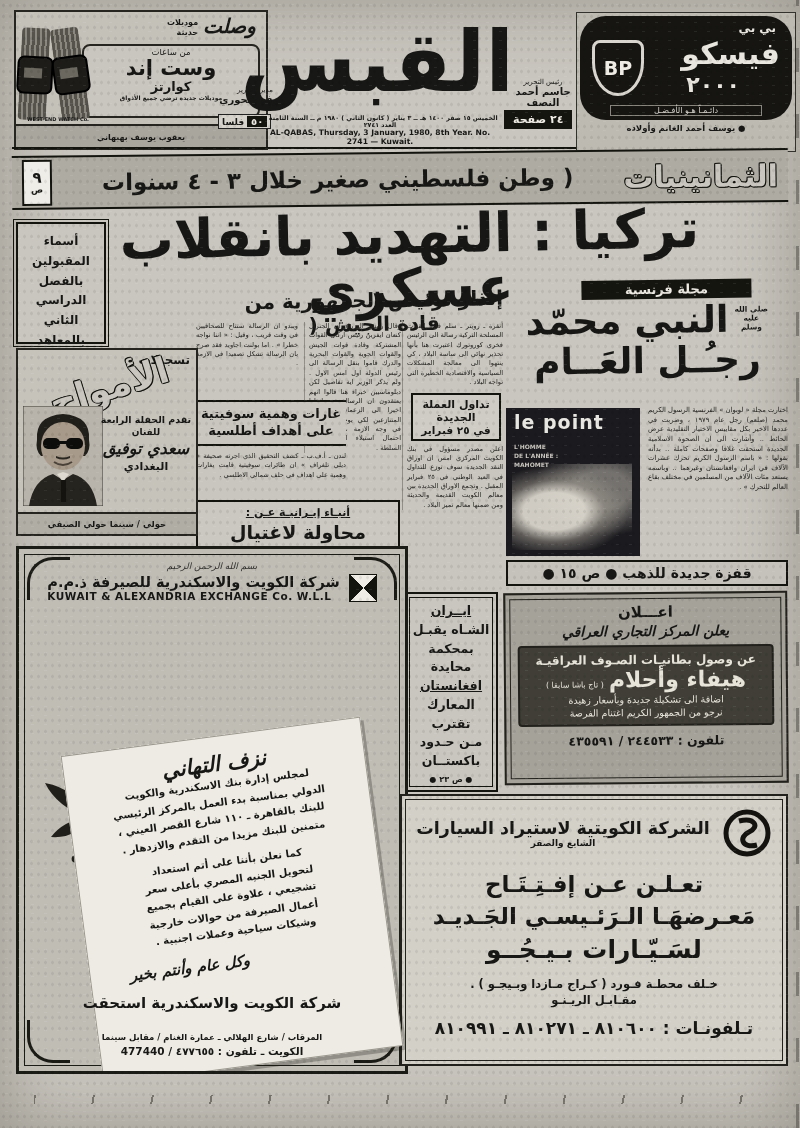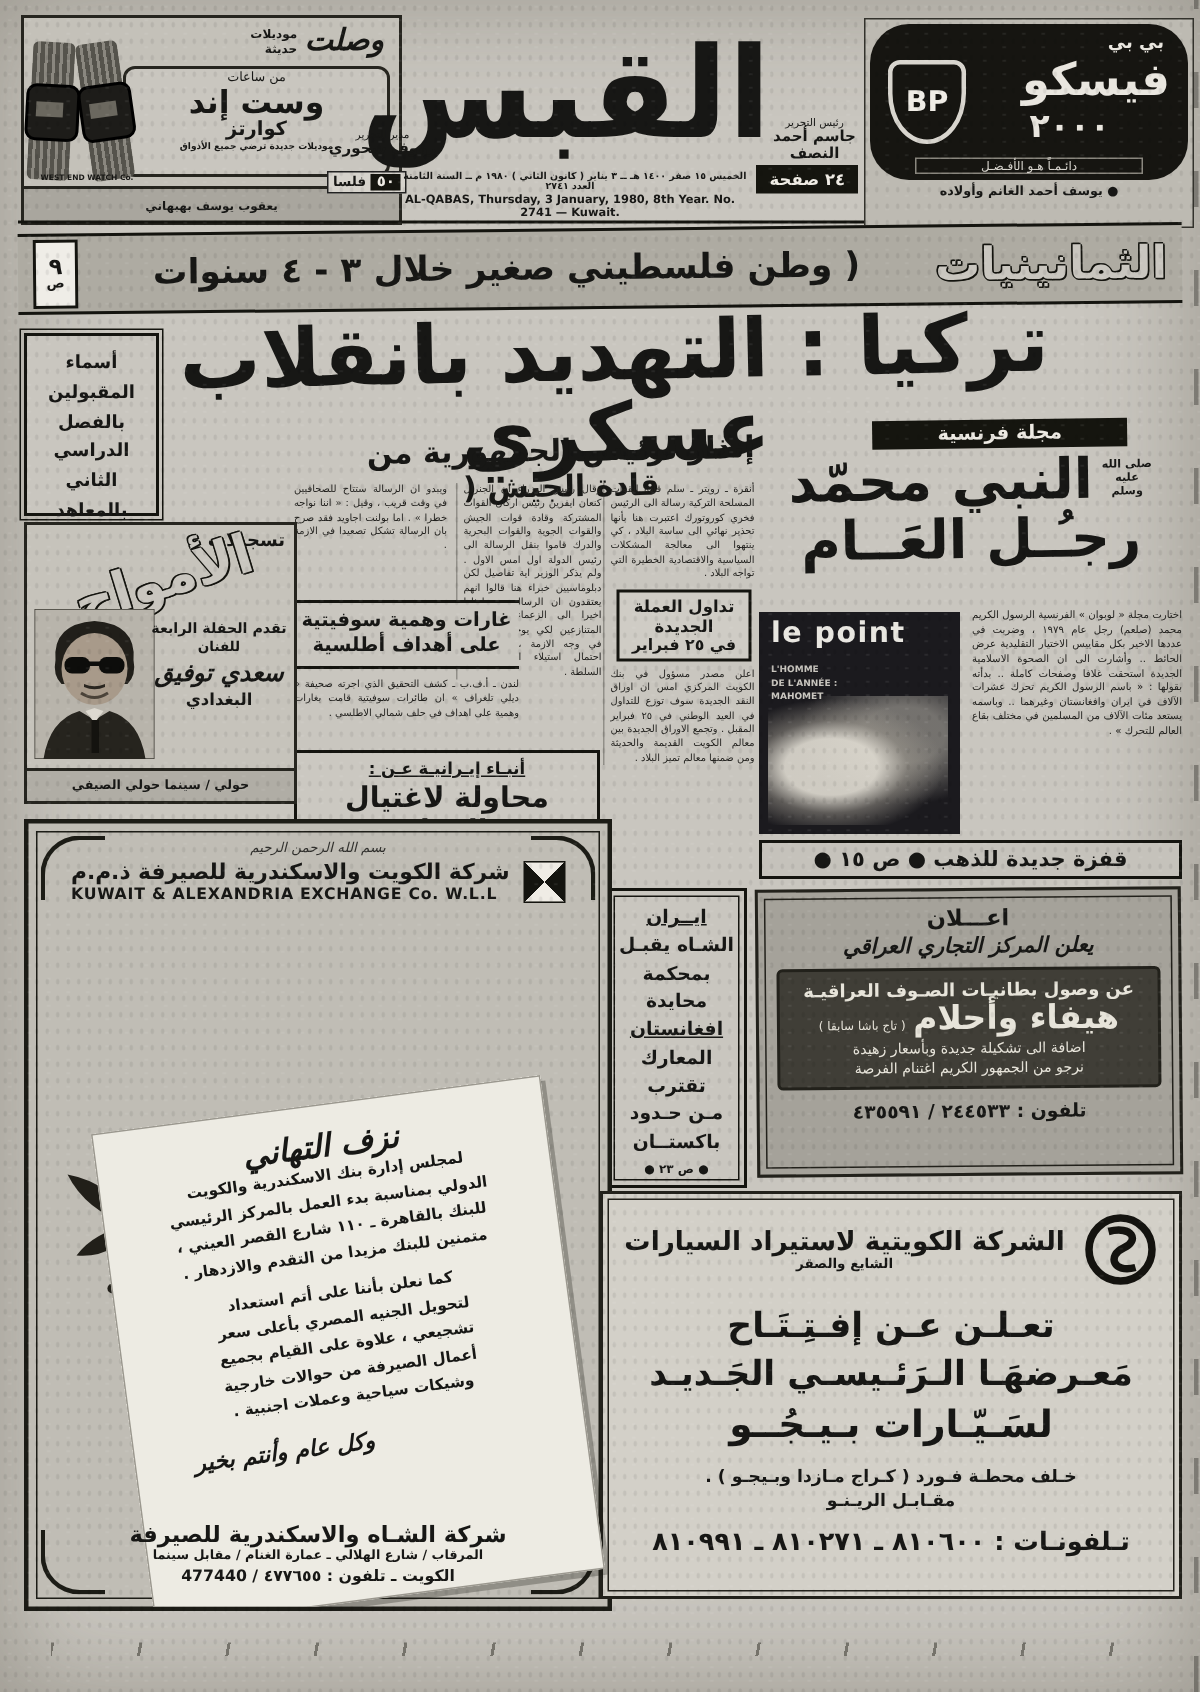--- a/index.html
+++ b/index.html
@@ -145,21 +145,21 @@
   .x-names .en{font-size:10.5px;font-weight:900;letter-spacing:.5px;}
   .x-card{position:absolute;left:62px;top:186px;width:302px;height:332px;background:#edebe3;
           transform:rotate(-7.5deg);box-shadow:3px 4px 0 rgba(20,20,15,.28),inset 0 0 0 1px #9b988f;
           padding:16px 14px;box-sizing:border-box;z-index:2;}
   .x-card .ttl{text-align:center;font-size:21px;font-weight:900;font-style:italic;}
   .x-card .cl{font-size:10.2px;line-height:1.72;text-align:center;font-weight:bold;}
   .x-card .sig{margin-top:12px;font-size:15px;font-weight:900;font-style:italic;text-align:left;padding-left:26px;}
   .x-leaf{position:absolute;left:18px;top:206px;z-index:1;}
   .x-foot{position:absolute;left:10px;right:10px;bottom:14px;text-align:center;z-index:3;}
   .x-foot .nm{font-size:15px;font-weight:900;}
-  .x-foot .ad{font-size:8.5px;font-weight:bold;margin-top:0;}
+  .x-foot .ad{font-size:8.5px;font-weight:bold;margin-top:20px;}
   .x-foot .ph{font-size:10.5px;font-weight:900;margin-top:3px;}
   
   .iq{left:504px;top:592px;width:284px;height:192px;background:#a5a29a;border:2px solid #22211b;
       box-shadow:inset 0 0 0 4px #a5a29a,inset 0 0 0 5px #22211b;text-align:center;
       padding:9px 12px;box-sizing:border-box;transform:rotate(-.5deg);}
   .iq .kick{font-size:15px;font-weight:900;letter-spacing:7px;}
   .iq .l1{font-size:14px;font-weight:bold;font-style:italic;margin-top:2px;}
   .iq-panel{margin-top:6px;background:#403e37;color:#e7e4da;border:2px solid #22211b;border-radius:4px;padding:6px 4px;}
   .iq-panel .l2{font-size:12px;font-weight:bold;}
   .iq-panel .brand{font-size:22px;font-weight:900;} .iq-panel .note{font-size:8px;}
@@ -382,21 +382,21 @@
       <div class="cl">للبنك بالقاهرة ـ ١١٠ شارع القصر العيني ،</div>
       <div class="cl">متمنين للبنك مزيدا من التقدم والازدهار .</div>
       <div class="cl" style="margin-top:8px">كما نعلن بأننا على أتم استعداد</div>
       <div class="cl">لتحويل الجنيه المصري بأعلى سعر</div>
       <div class="cl">تشجيعي ، علاوة على القيام بجميع</div>
       <div class="cl">أعمال الصيرفة من حوالات خارجية</div>
       <div class="cl">وشيكات سياحية وعملات اجنبية .</div>
       <div class="sig">وكل عام وأنتم بخير</div>
     </div>
     <div class="x-foot">
-      <div class="nm">شركة الشـاه والاسكندرية للصيرفة</div>
+      <div class="nm">شركة الكويت والاسكندرية استحقت</div>
       <div class="ad">المرقاب / شارع الهلالي ـ عمارة الغنام / مقابل سينما</div>
       <div class="ph">الكويت ـ تلفون : ٤٧٧٦٥٥ / 477440</div>
     </div>
   </div>
 
   <div class="abs iq">
     <div class="kick">اعـــلان</div>
     <div class="l1">يعلن المركز التجاري العراقي</div>
     <div class="iq-panel">
       <div class="l2">عن وصول بطانيـات الصـوف العراقيـة</div>

